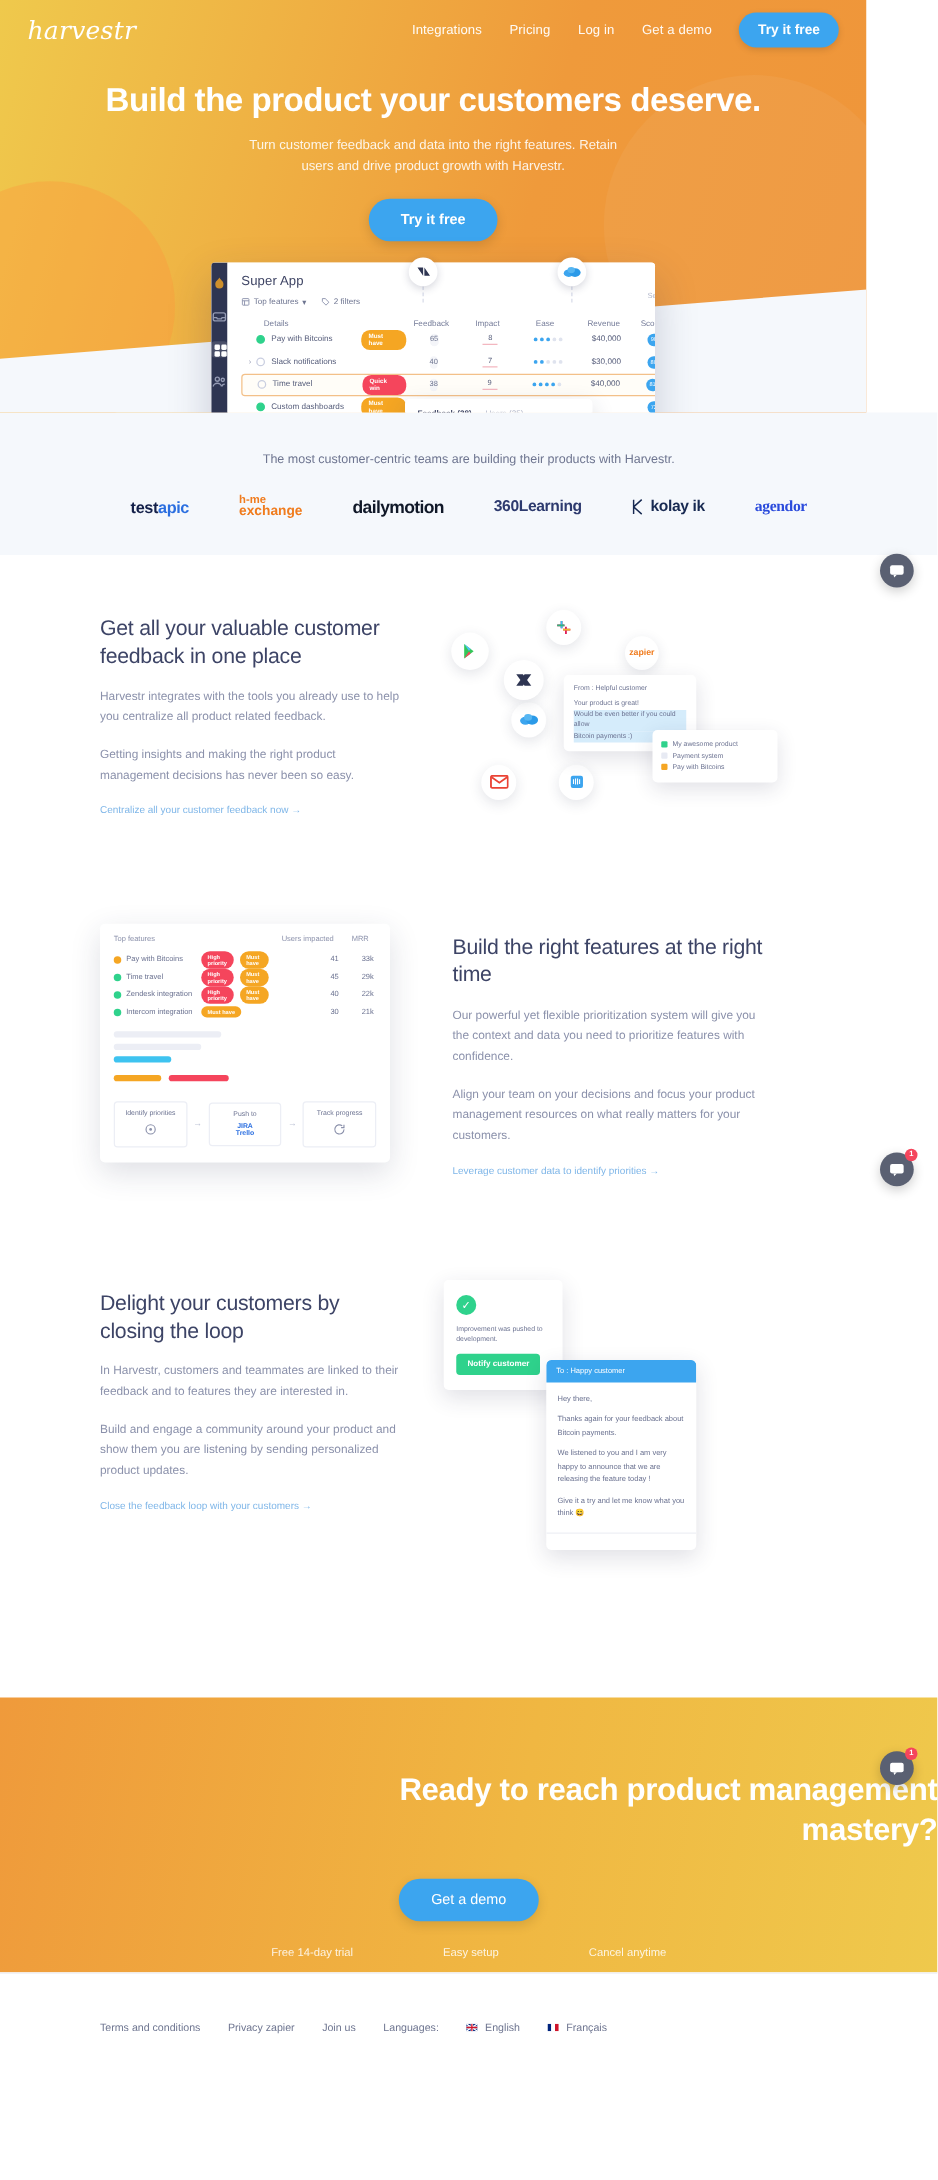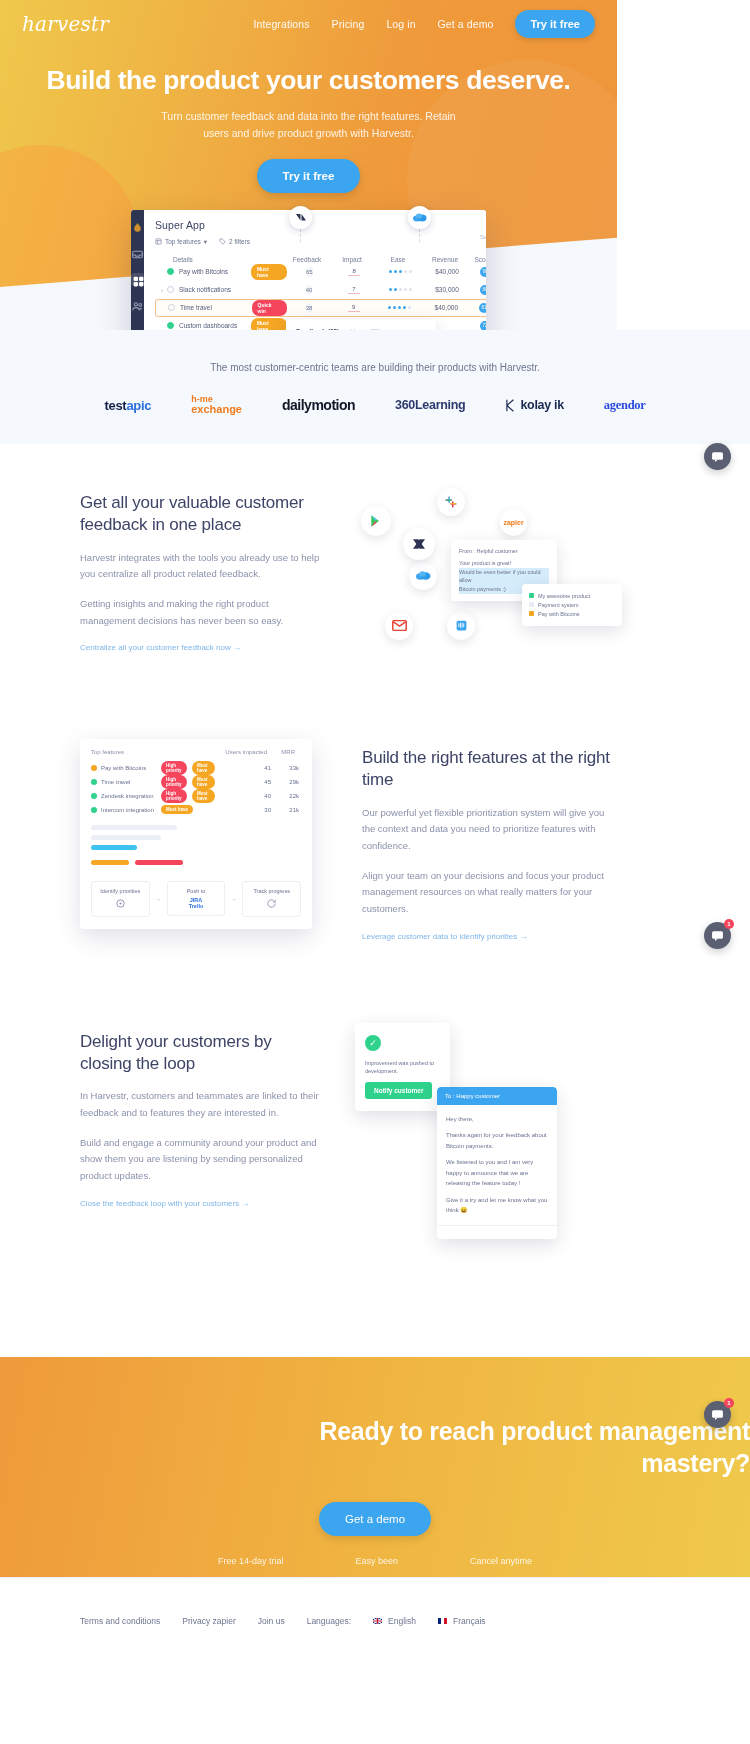--- a/index.html
+++ b/index.html
@@ -8,21 +8,21 @@
     font-family: "Liberation Sans", sans-serif;
     background: #ffffff;
     width: 750px;
     overflow-x: hidden;
     color: #4a5068;
   }
 
   
   .hero {
     position: relative;
-    width: 617px;
+    width: 693px;
     height: 330px;
     background: linear-gradient(100deg, #eec councils 0%, #f0a33c 100%);
     background: linear-gradient(105deg, #f0c council 0%, #efa13c 100%);
     background: linear-gradient(105deg, #efc94c 0%, #ef9a3b 60%, #ef953a 100%);
     overflow: hidden;
   }
   .hero-bg-circle {
     position: absolute;
     border-radius: 50%;
     background: rgba(255,255,255,0.07);
@@ -805,21 +805,21 @@
   </div>
 
   <div class="cta">
     <h2>
       <span>Ready to reach product management</span><br>
       <span>mastery?</span>
     </h2>
     <button class="cta-btn">Get a demo</button>
     <div class="cta-feats">
       <span>Free 14-day trial</span>
-      <span>Easy been</span>
+      <span>Easy setup</span>
       <span>Cancel anytime</span>
     </div>
   </div>
 
   <div class="footer">
     <a href="#">Terms and conditions</a>
     <a href="#">Privacy zapier</a>
     <a href="#">Join us</a>
     <span>Languages:</span>
     <span class="lang">

